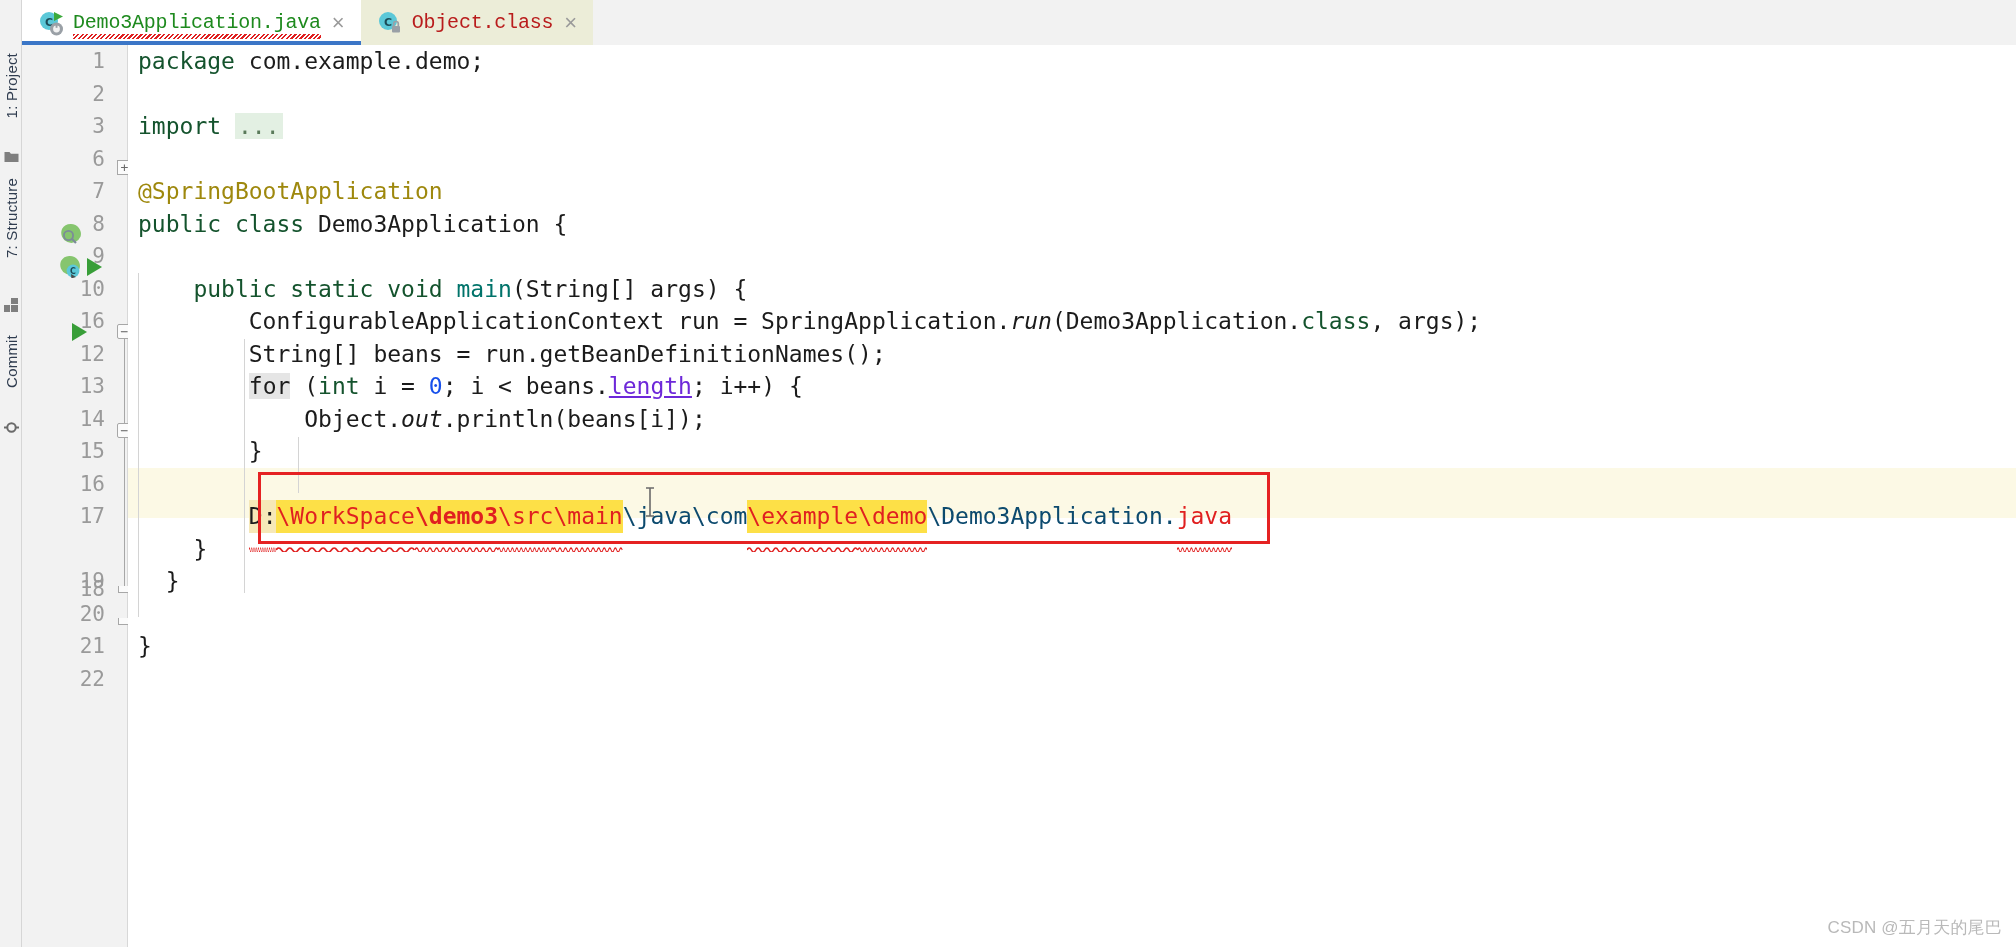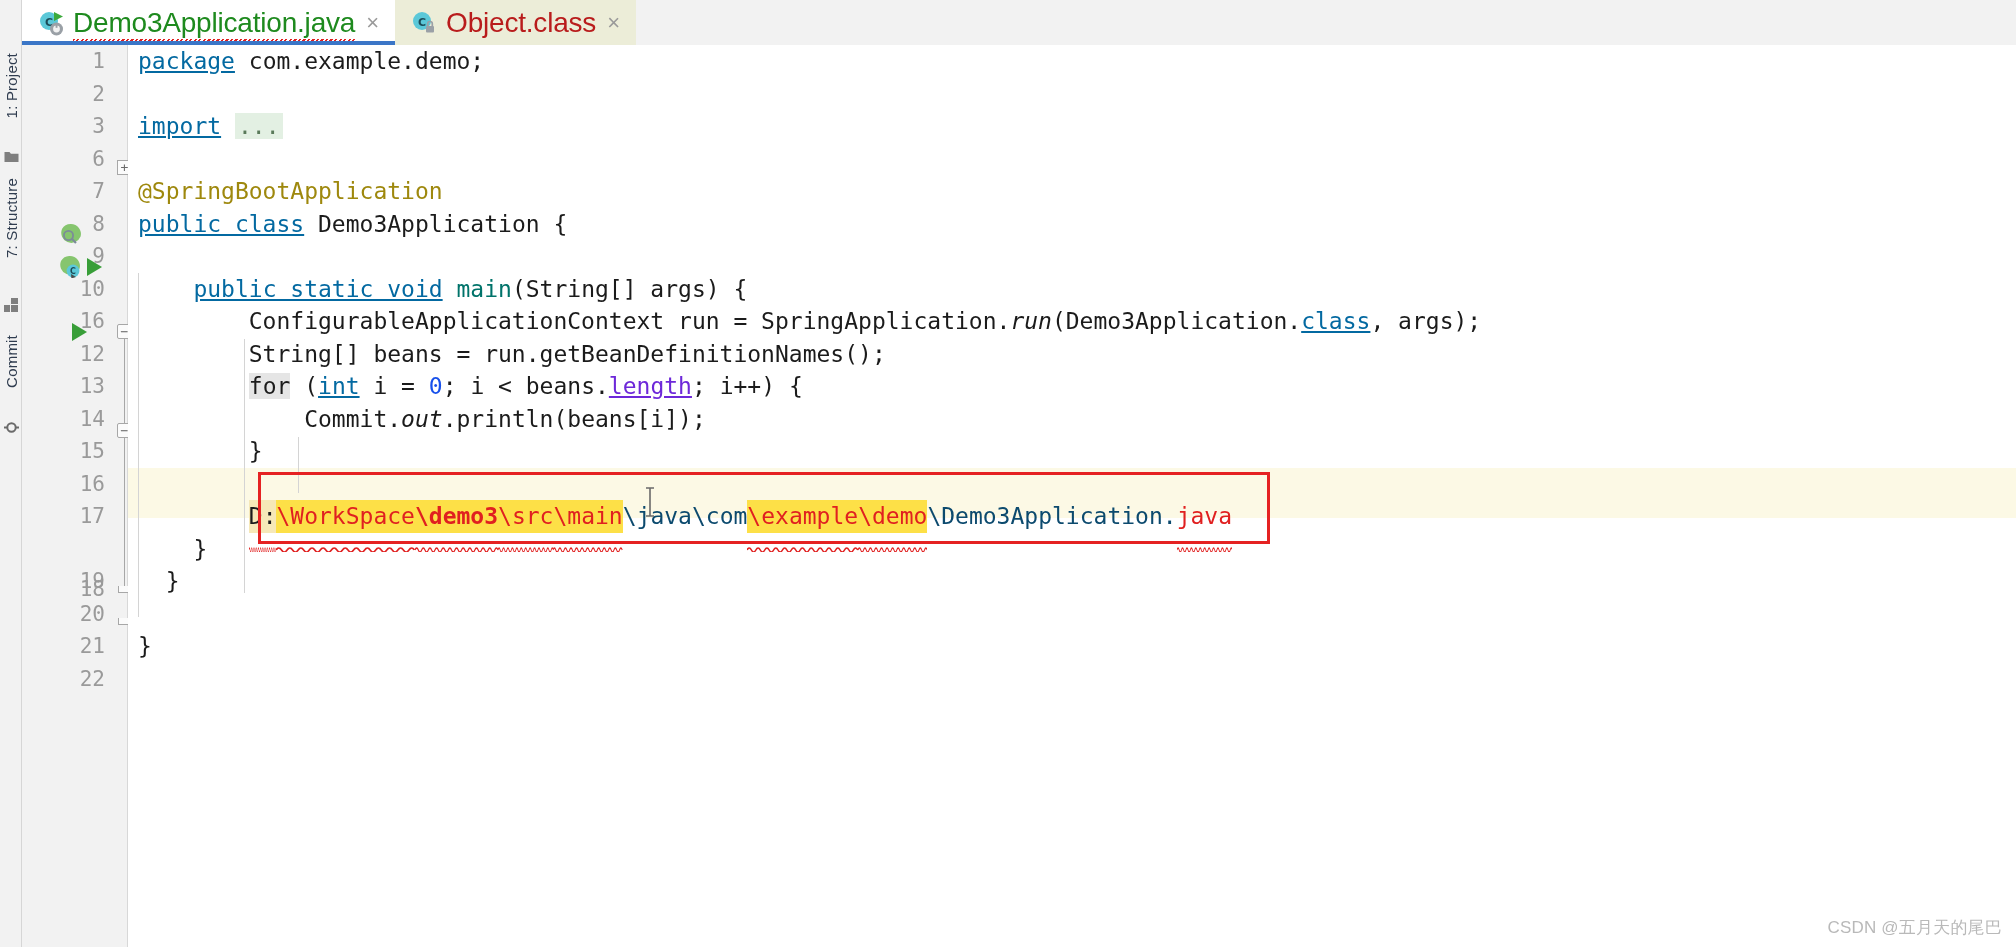--- a/index.html
+++ b/index.html
@@ -41,24 +41,25 @@
   .tab.active { background: #ffffff; }
   .tab.inactive { background: #ecedd8; }
   .tab.active::after {
     content: "";
     position: absolute;
     left: 0; right: 0; bottom: 0;
     height: 4px;
     background: #3b76c7;
   }
   .tab-label {
-    font-size: 28px;
+    font-size: 20px;
     letter-spacing: -0.2px;
     white-space: nowrap;
     position: relative;
+    font-family: Liberation Mono, monospace;
   }
   .tab.active .tab-label { color: #1e8a1e; }
   .tab.inactive .tab-label { color: #b91c1c; }
   .tab.active .tab-label::after {
     content: "";
     position: absolute;
     left: 0; right: 0; bottom: -5px;
     height: 5px;
     background-image: repeating-linear-gradient(135deg,
       #e02020 0 1.6px, transparent 1.6px 3.2px);
@@ -144,21 +145,21 @@
   .code {
     font-family: "DejaVu Sans Mono", monospace;
     font-size: 23px;
     color: #1b1b1b;
     white-space: pre;
     padding-left: 10px;
     line-height: 32.5px;
   }
 
   
-  .kw      { color: #0369a1; text-decoration: underline; }
+  .kw      { color: #14532d; }
   .anno    { color: #9e880d; }
   .meth    { color: #00736a; }
   .methit  { color: #1b1b1b; font-style: italic; }
   .num     { color: #1750eb; }
   .fld     { color: #6d28d9; text-decoration: underline; }
   .kwhl    { background: #e5e5e5; }
   .folded  { background: #e3f0e3; color: #5a7a5a; padding: 0 3px; }
   .err     { color: #e02020; }
 
   
@@ -424,21 +425,21 @@
           <div class="row" style="top: 260px;">
             <div class="code"><span>        ConfigurableApplicationContext run = SpringApplication.</span><span class="methit">run</span><span>(Demo3Application.</span><span class="kw">class</span><span>, args);</span></div>
           </div>
           <div class="row" style="top: 292.5px;">
             <div class="code"><span>        String[] beans = run.getBeanDefinitionNames();</span></div>
           </div>
           <div class="row" style="top: 325px;">
             <div class="code"><span>        </span><span class="kwhl">for</span><span> (</span><span class="kw">int</span><span> i = </span><span class="num">0</span><span>; i &lt; beans.</span><span class="fld">length</span><span>; i++) {</span></div>
           </div>
           <div class="row" style="top: 357.5px;">
-            <div class="code"><span>            Commit.</span><span class="methit">out</span><span>.println(beans[i]);</span></div>
+            <div class="code"><span>            Object.</span><span class="methit">out</span><span>.println(beans[i]);</span></div>
           </div>
           <div class="row" style="top: 390px;">
             <div class="code"><span>        }</span></div>
           </div>
           <div class="row" style="top: 422.5px;">
             <div class="code"></div>
           </div>
           <div class="row" style="top: 455px;">
             <div class="code"><span>        </span><span class="pathD" style="position: relative; display: inline-block;">D:<span style="position: absolute; left: 0px; right: 0px; bottom: -1px; height: 6px; pointer-events: none;"><svg width="100%" height="6" viewBox="0 0 100 6" preserveAspectRatio="none">
                     <path d="M0 4 Q2 0 4 4 T8 4 T12 4 T16 4 T20 4 T24 4 T28 4 T32 4 T36 4 T40 4 T44 4 T48 4 T52 4 T56 4 T60 4 T64 4 T68 4 T72 4 T76 4 T80 4 T84 4 T88 4 T92 4 T96 4 T100 4" stroke="#e02020" stroke-width="1.4" fill="none"></path>

